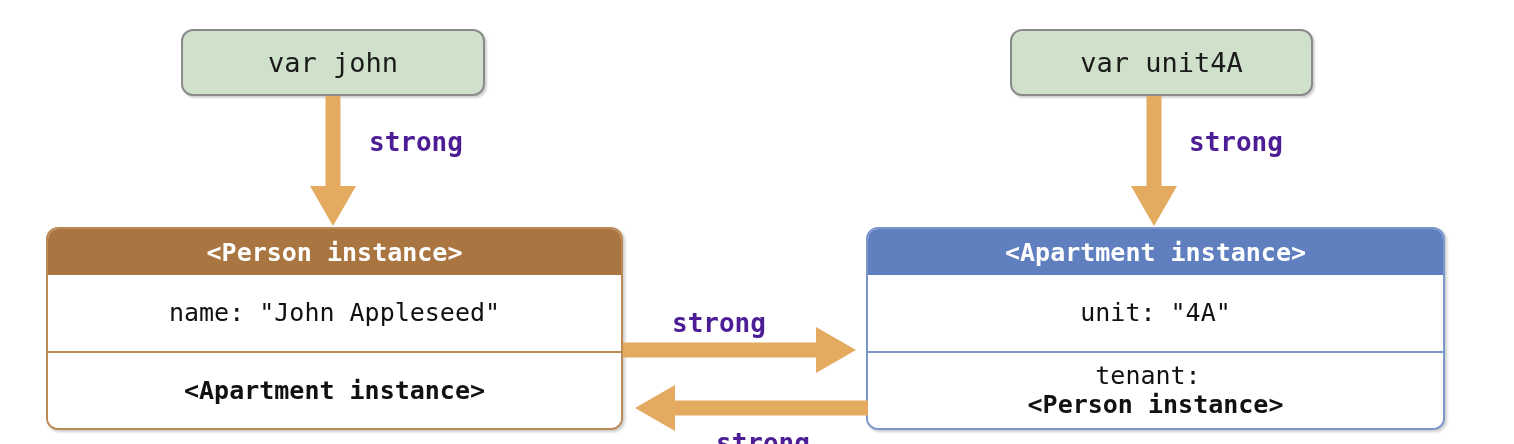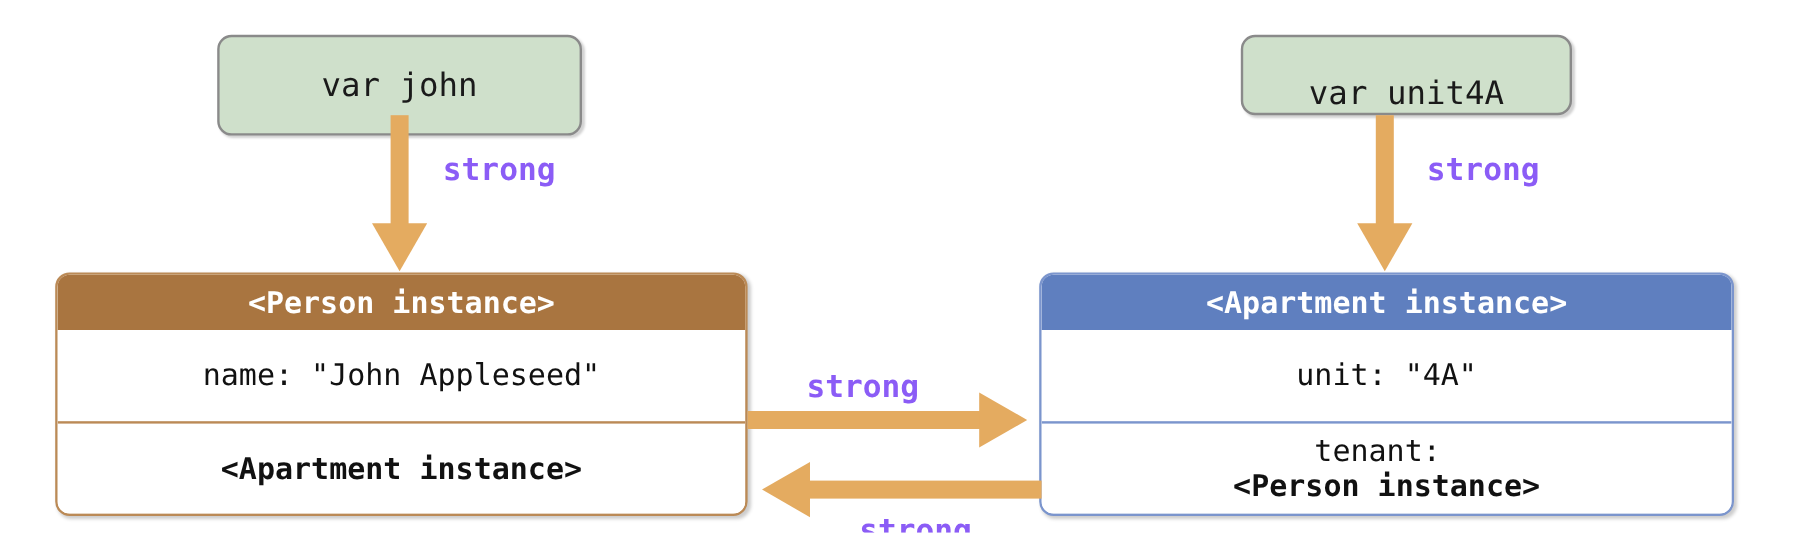--- a/index.html
+++ b/index.html
@@ -138,34 +138,34 @@
     left: 0;
     border-right: 40px solid #e4ab60;
   }
 
   
   .arrow-label {
     position: absolute;
     font-family: "DejaVu Sans Mono", monospace;
     font-weight: bold;
     font-size: 26px;
-    color: #8b5cf6;
+    color: #4c1d95;
     white-space: pre;
   }
 </style>
 </head>
 <body>
 
 <div id="canvas">
 
-  <div class="var-box" style="left:181px; top:29px; width:304px; height:84px;">
+  <div class="var-box" style="left:181px; top:29px; width:304px; height:67px;">
     <span class="var-label">var john</span>
   </div>
 
-  <div class="var-box" style="left:1034px; top:29px; width:276px; height:67px;align-items:flex-end;">
+  <div class="var-box" style="left:1010px; top:29px; width:303px; height:67px;">
     <span class="var-label">var unit4A</span>
   </div>
 
   <div class="arrow-v" style="left:310px; top:96px; width:46px; height:130px;">
     <div class="shaft" style="height:92px;"></div>
     <div class="head"></div>
   </div>
   <span class="arrow-label" style="left:369px; top:127px;">strong</span>
 
   <div class="arrow-v" style="left:1131px; top:96px; width:46px; height:130px;">

